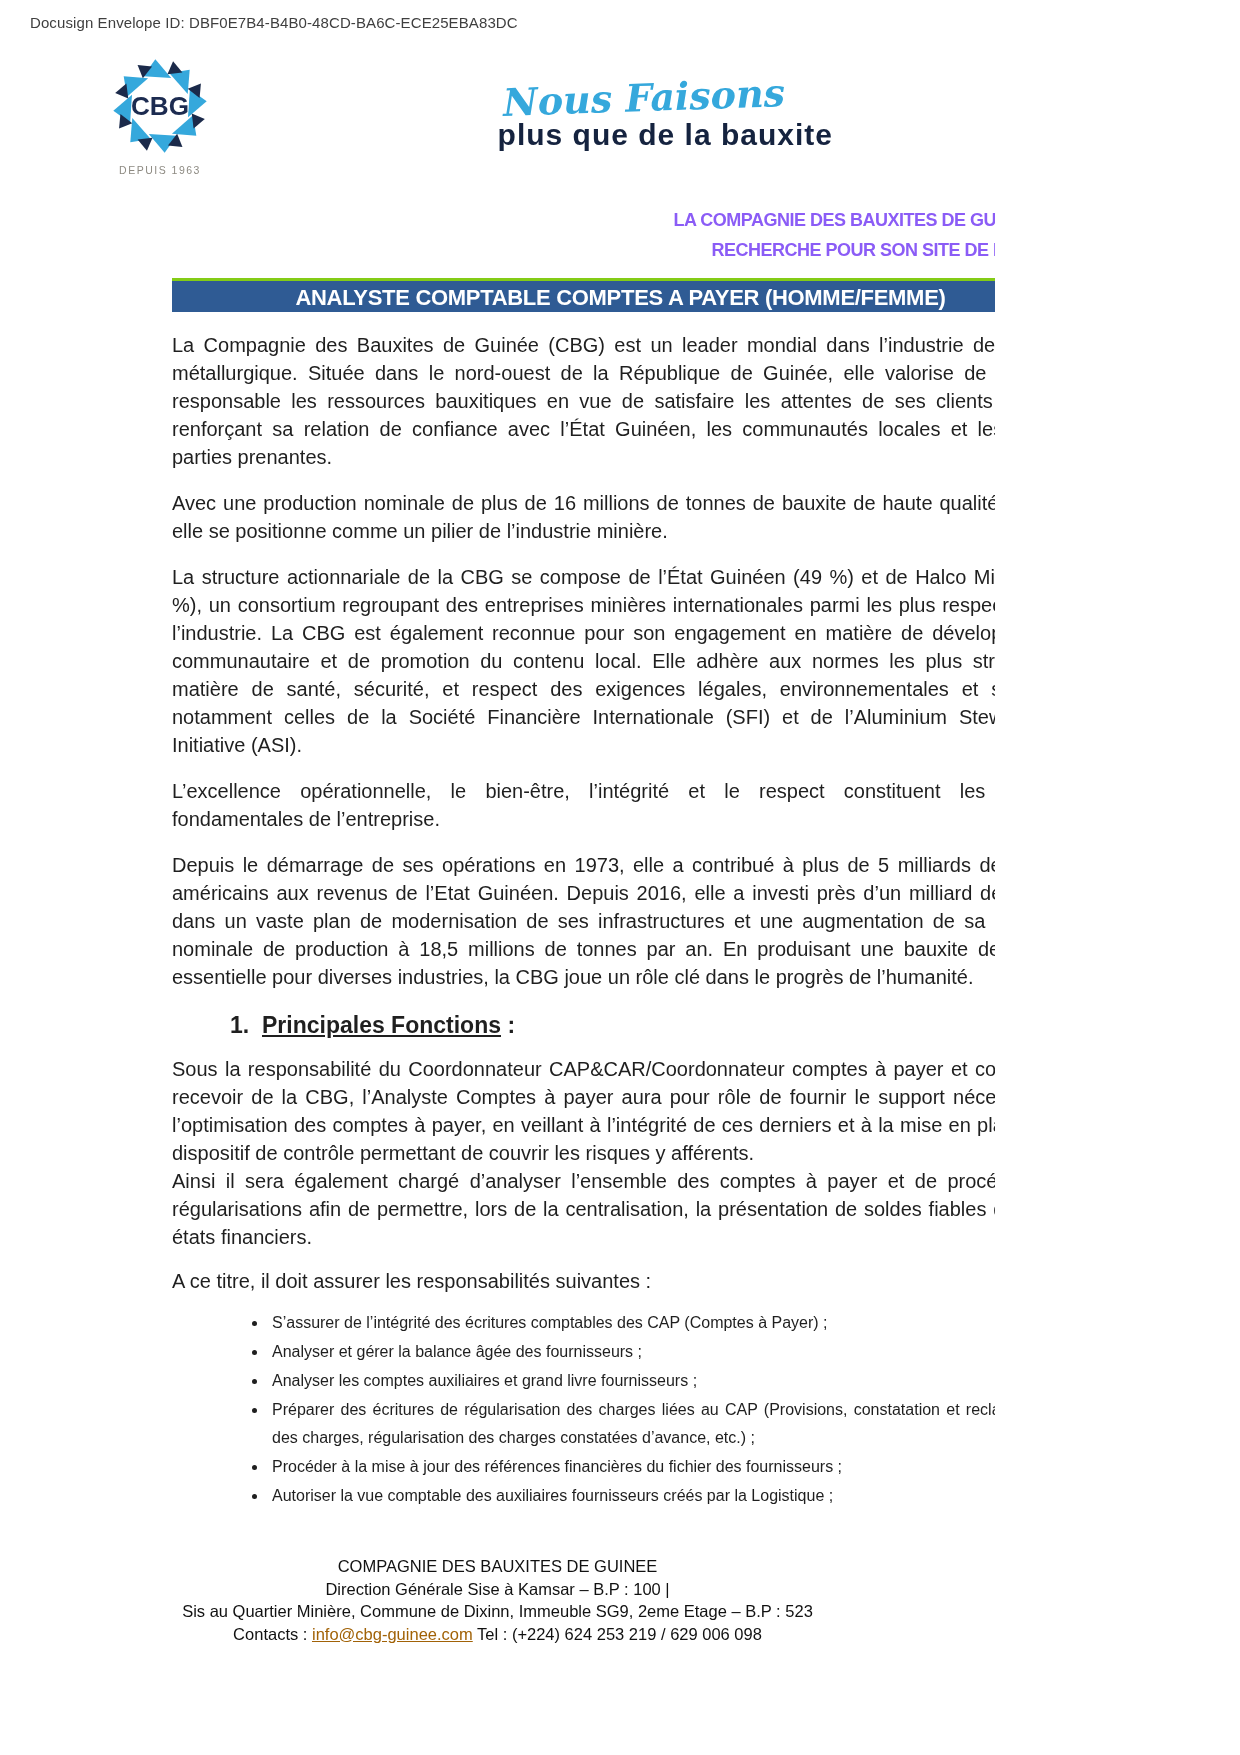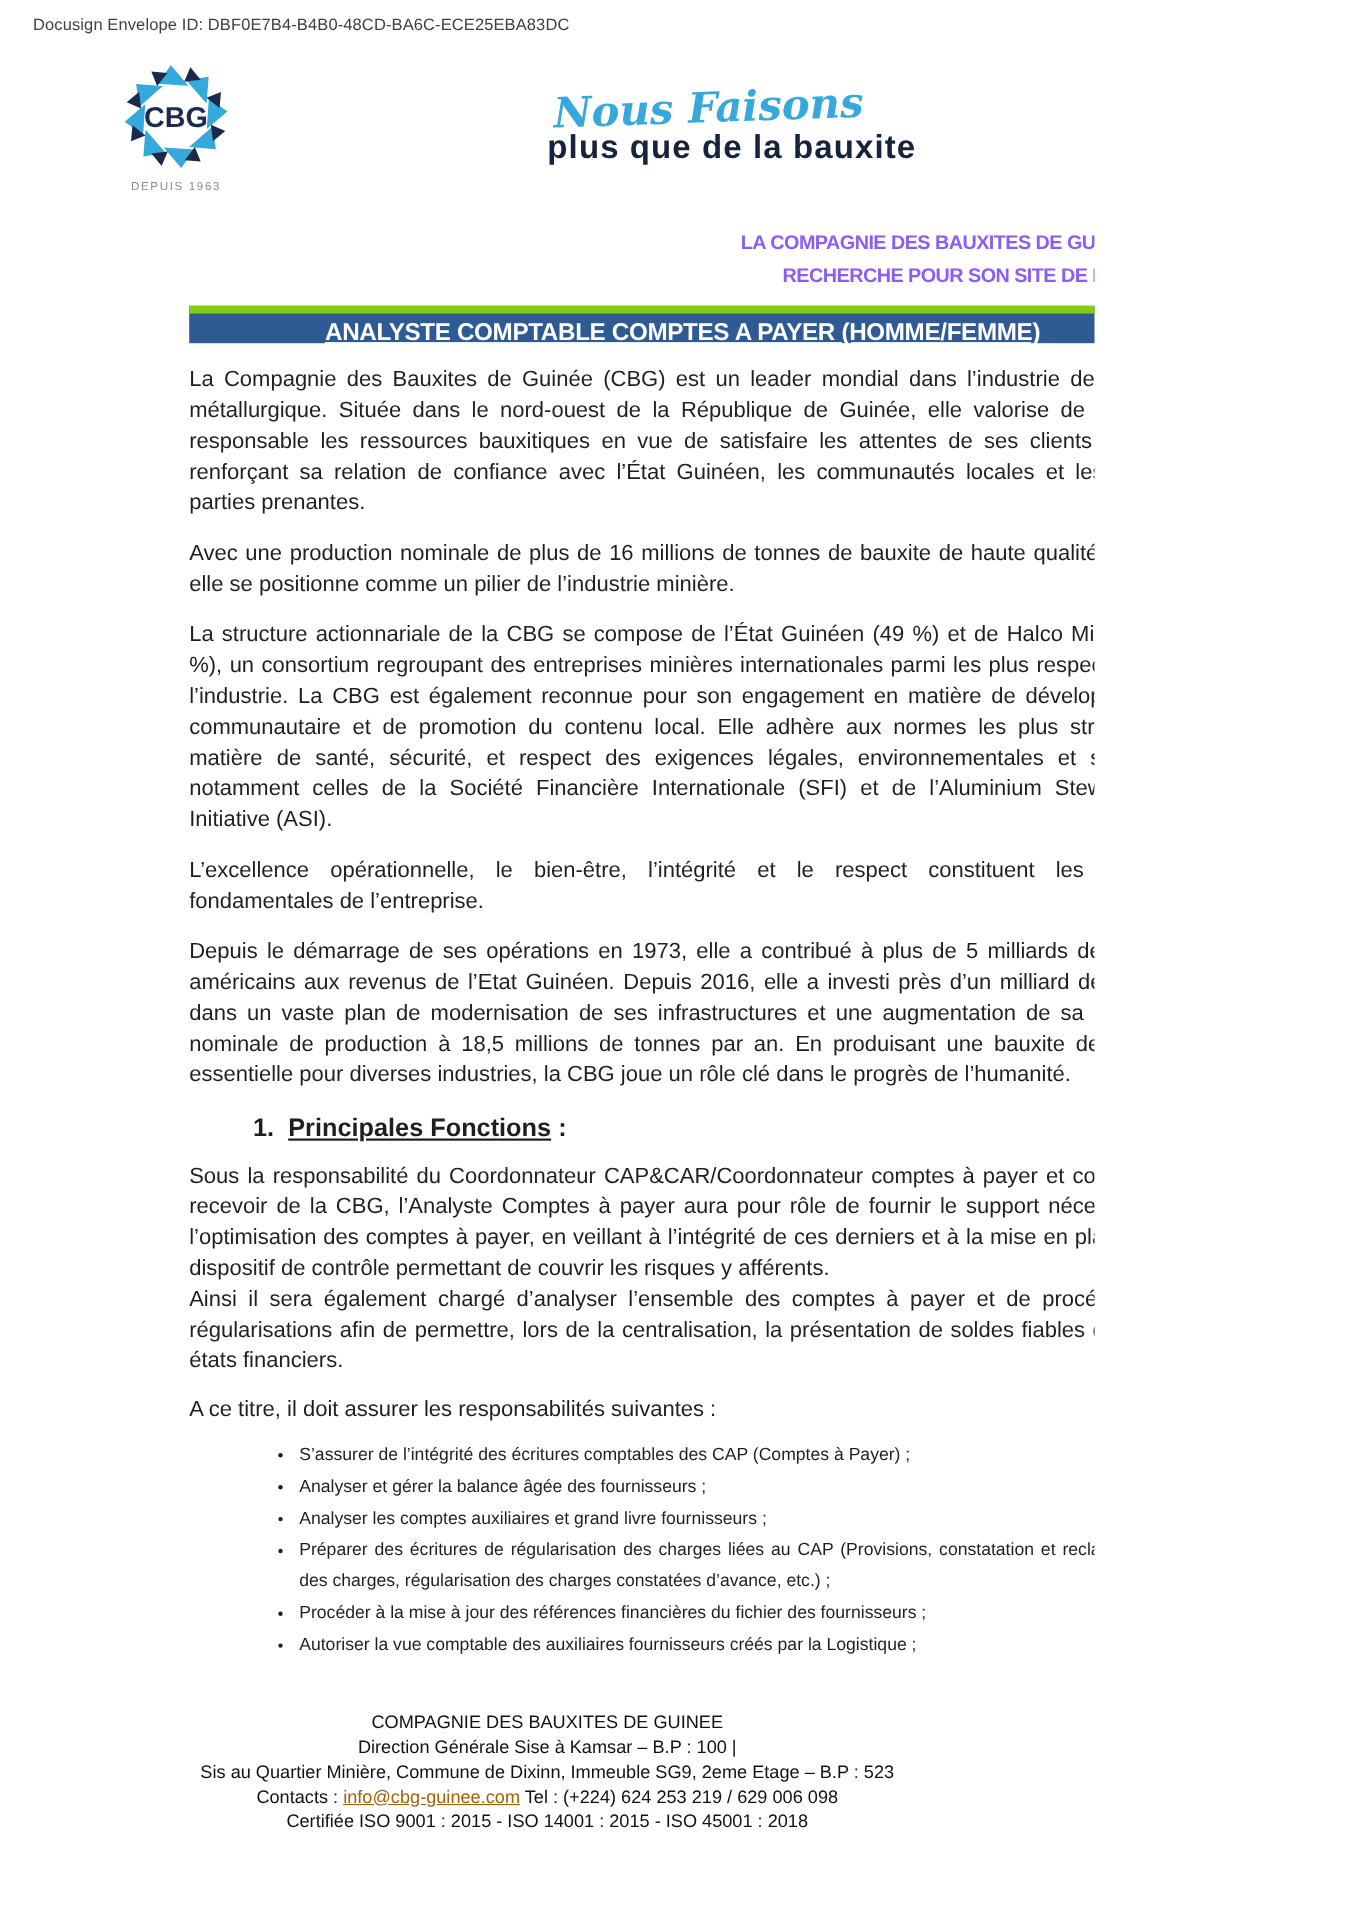--- a/index.html
+++ b/index.html
@@ -22,22 +22,22 @@
     font-family:"DejaVu Serif", serif; font-style:italic; font-weight:bold;
     font-size:38px; color:#35a8dc; margin-right:48px; line-height:40px; transform:rotate(-2deg);
   }
   .tagline-main {
     font-size:30px; font-weight:bold; color:#15233f; letter-spacing:1px; line-height:34px;
   }
   
   .content { position:absolute; left:172px; top:205px; width:897px; }
   .doc-title { text-align:right; font-size:18px; font-weight:bold; color:#8b5cf6; line-height:30px; letter-spacing:-0.5px; }
   .banner {
-    margin-top:13px; height:34px; line-height:34px; background:#2f5b94; border-top:7px solid #84cc16;
-    color:#ffffff; text-align:center; font-size:22px; font-weight:bold; letter-spacing:-0.3px;text-decoration:underline;
+    margin-top:13px; height:34px; line-height:34px; background:#2f5b94; border-top:3px solid #84cc16;
+    color:#ffffff; text-align:center; font-size:22px; font-weight:bold; letter-spacing:-0.3px;
   }
   .content p { font-size:20px; line-height:28px; text-align:justify; }
   .content p.para { margin-top:18px; }
   .content p.para-first { margin-top:19px; }
   .content p.nogap { margin-top:0; }
   .section-heading { margin-top:20px; margin-left:58px; font-size:23px; font-weight:bold; line-height:28px; }
   .section-heading .num { display:inline-block; width:32px; }
   .section-heading .underlined { text-decoration:underline; }
   ul.bullets { margin-top:14px; list-style:disc outside; padding-left:96px; }
   ul.bullets li { font-size:16px; line-height:28px; text-align:justify; margin-bottom:1px; padding-left:4px; }
@@ -152,21 +152,20 @@
       <li>Procéder à la mise à jour des références financières du fichier des fournisseurs ;</li>
       <li>Autoriser la vue comptable des auxiliaires fournisseurs créés par la Logistique ;</li>
     </ul>
   </div>
 
   <div class="footer">
     <div>COMPAGNIE DES BAUXITES DE GUINEE</div>
     <div>Direction Générale Sise à Kamsar – B.P : 100 |</div>
     <div>Sis au Quartier Minière, Commune de Dixinn, Immeuble SG9, 2eme Etage – B.P : 523</div>
     <div><span>Contacts : </span><a href="#">info@cbg-guinee.com</a><span>  Tel : (+224) 624 253 219 / 629 006 098</span></div>
-    <div>Certifiée ISO 9001 : 2015 - ISO 14001 : 2015 - ISO 45001 : 2018</div>
   </div>
 
   <div class="paraphe">
     <svg width="125" height="80" viewBox="0 0 125 80">
       <path d="M 42 6 L 18 6 Q 6 6 6 18 L 6 56 Q 6 68 18 68 L 80 68" fill="none" stroke="#7b2fe0" stroke-width="4" stroke-linecap="round"></path>
     </svg>
     <span class="paraphe-label">Paraphe</span>
     <span class="paraphe-initials">CM</span>
   </div>
 

